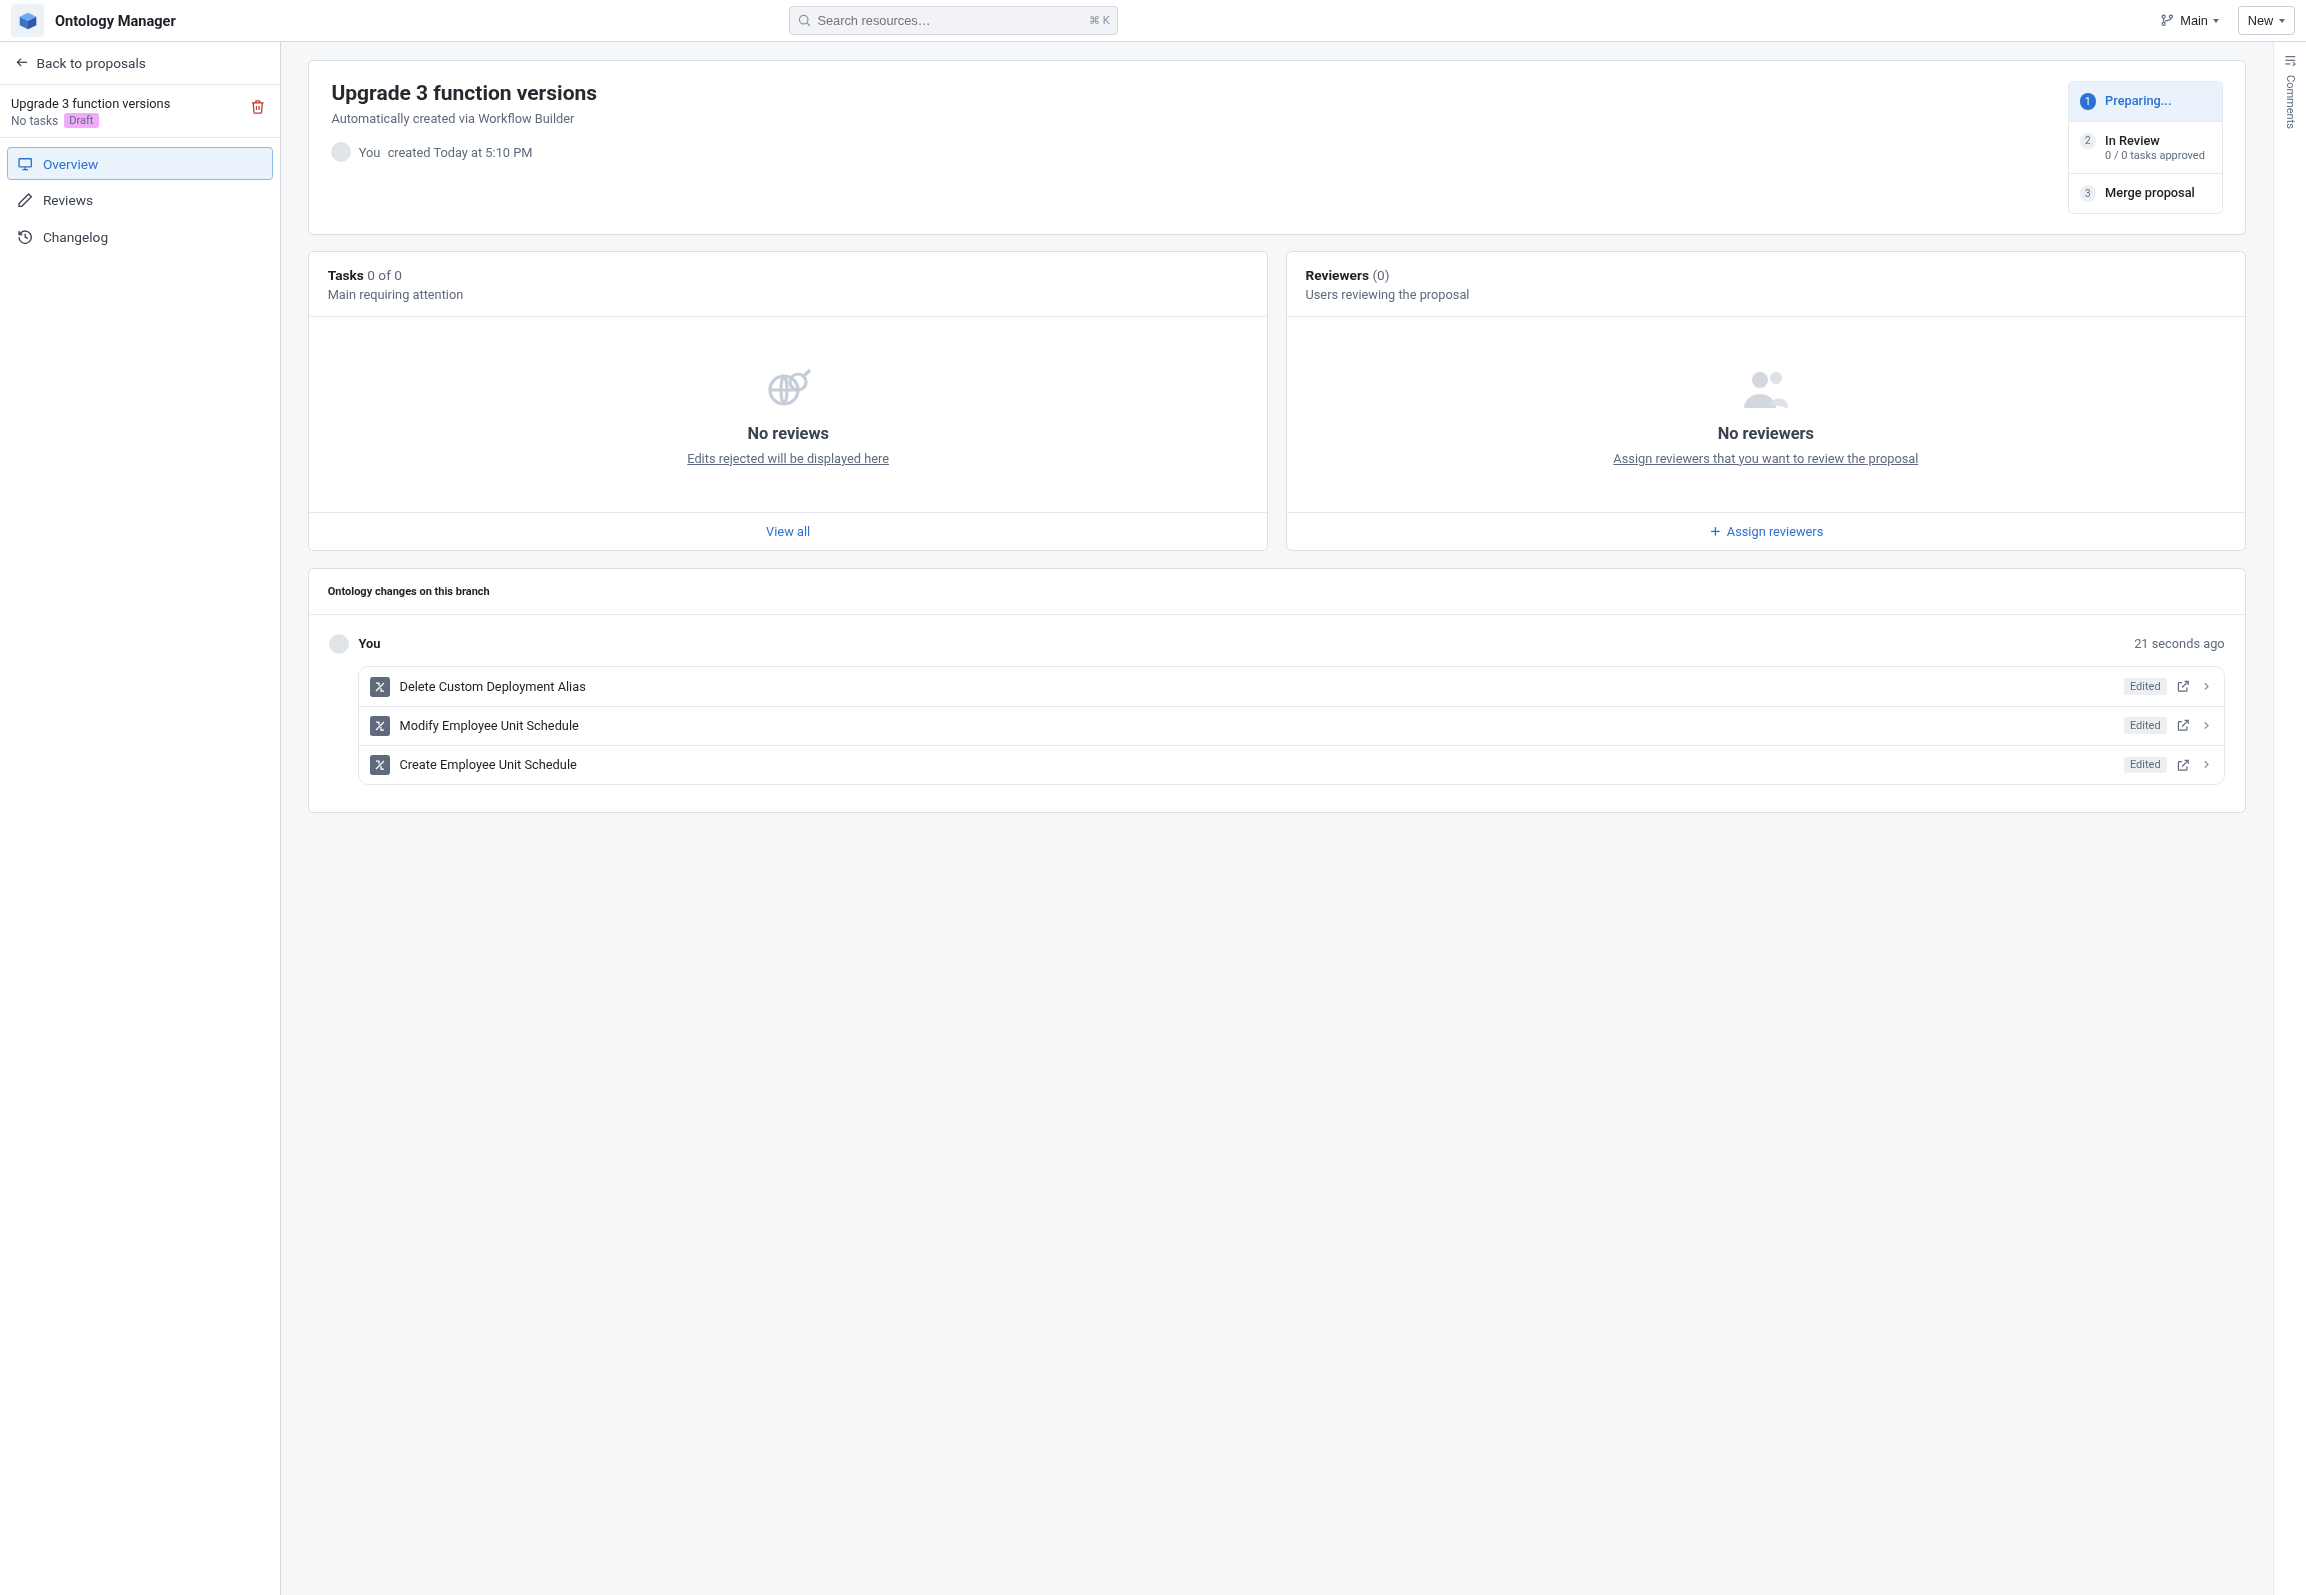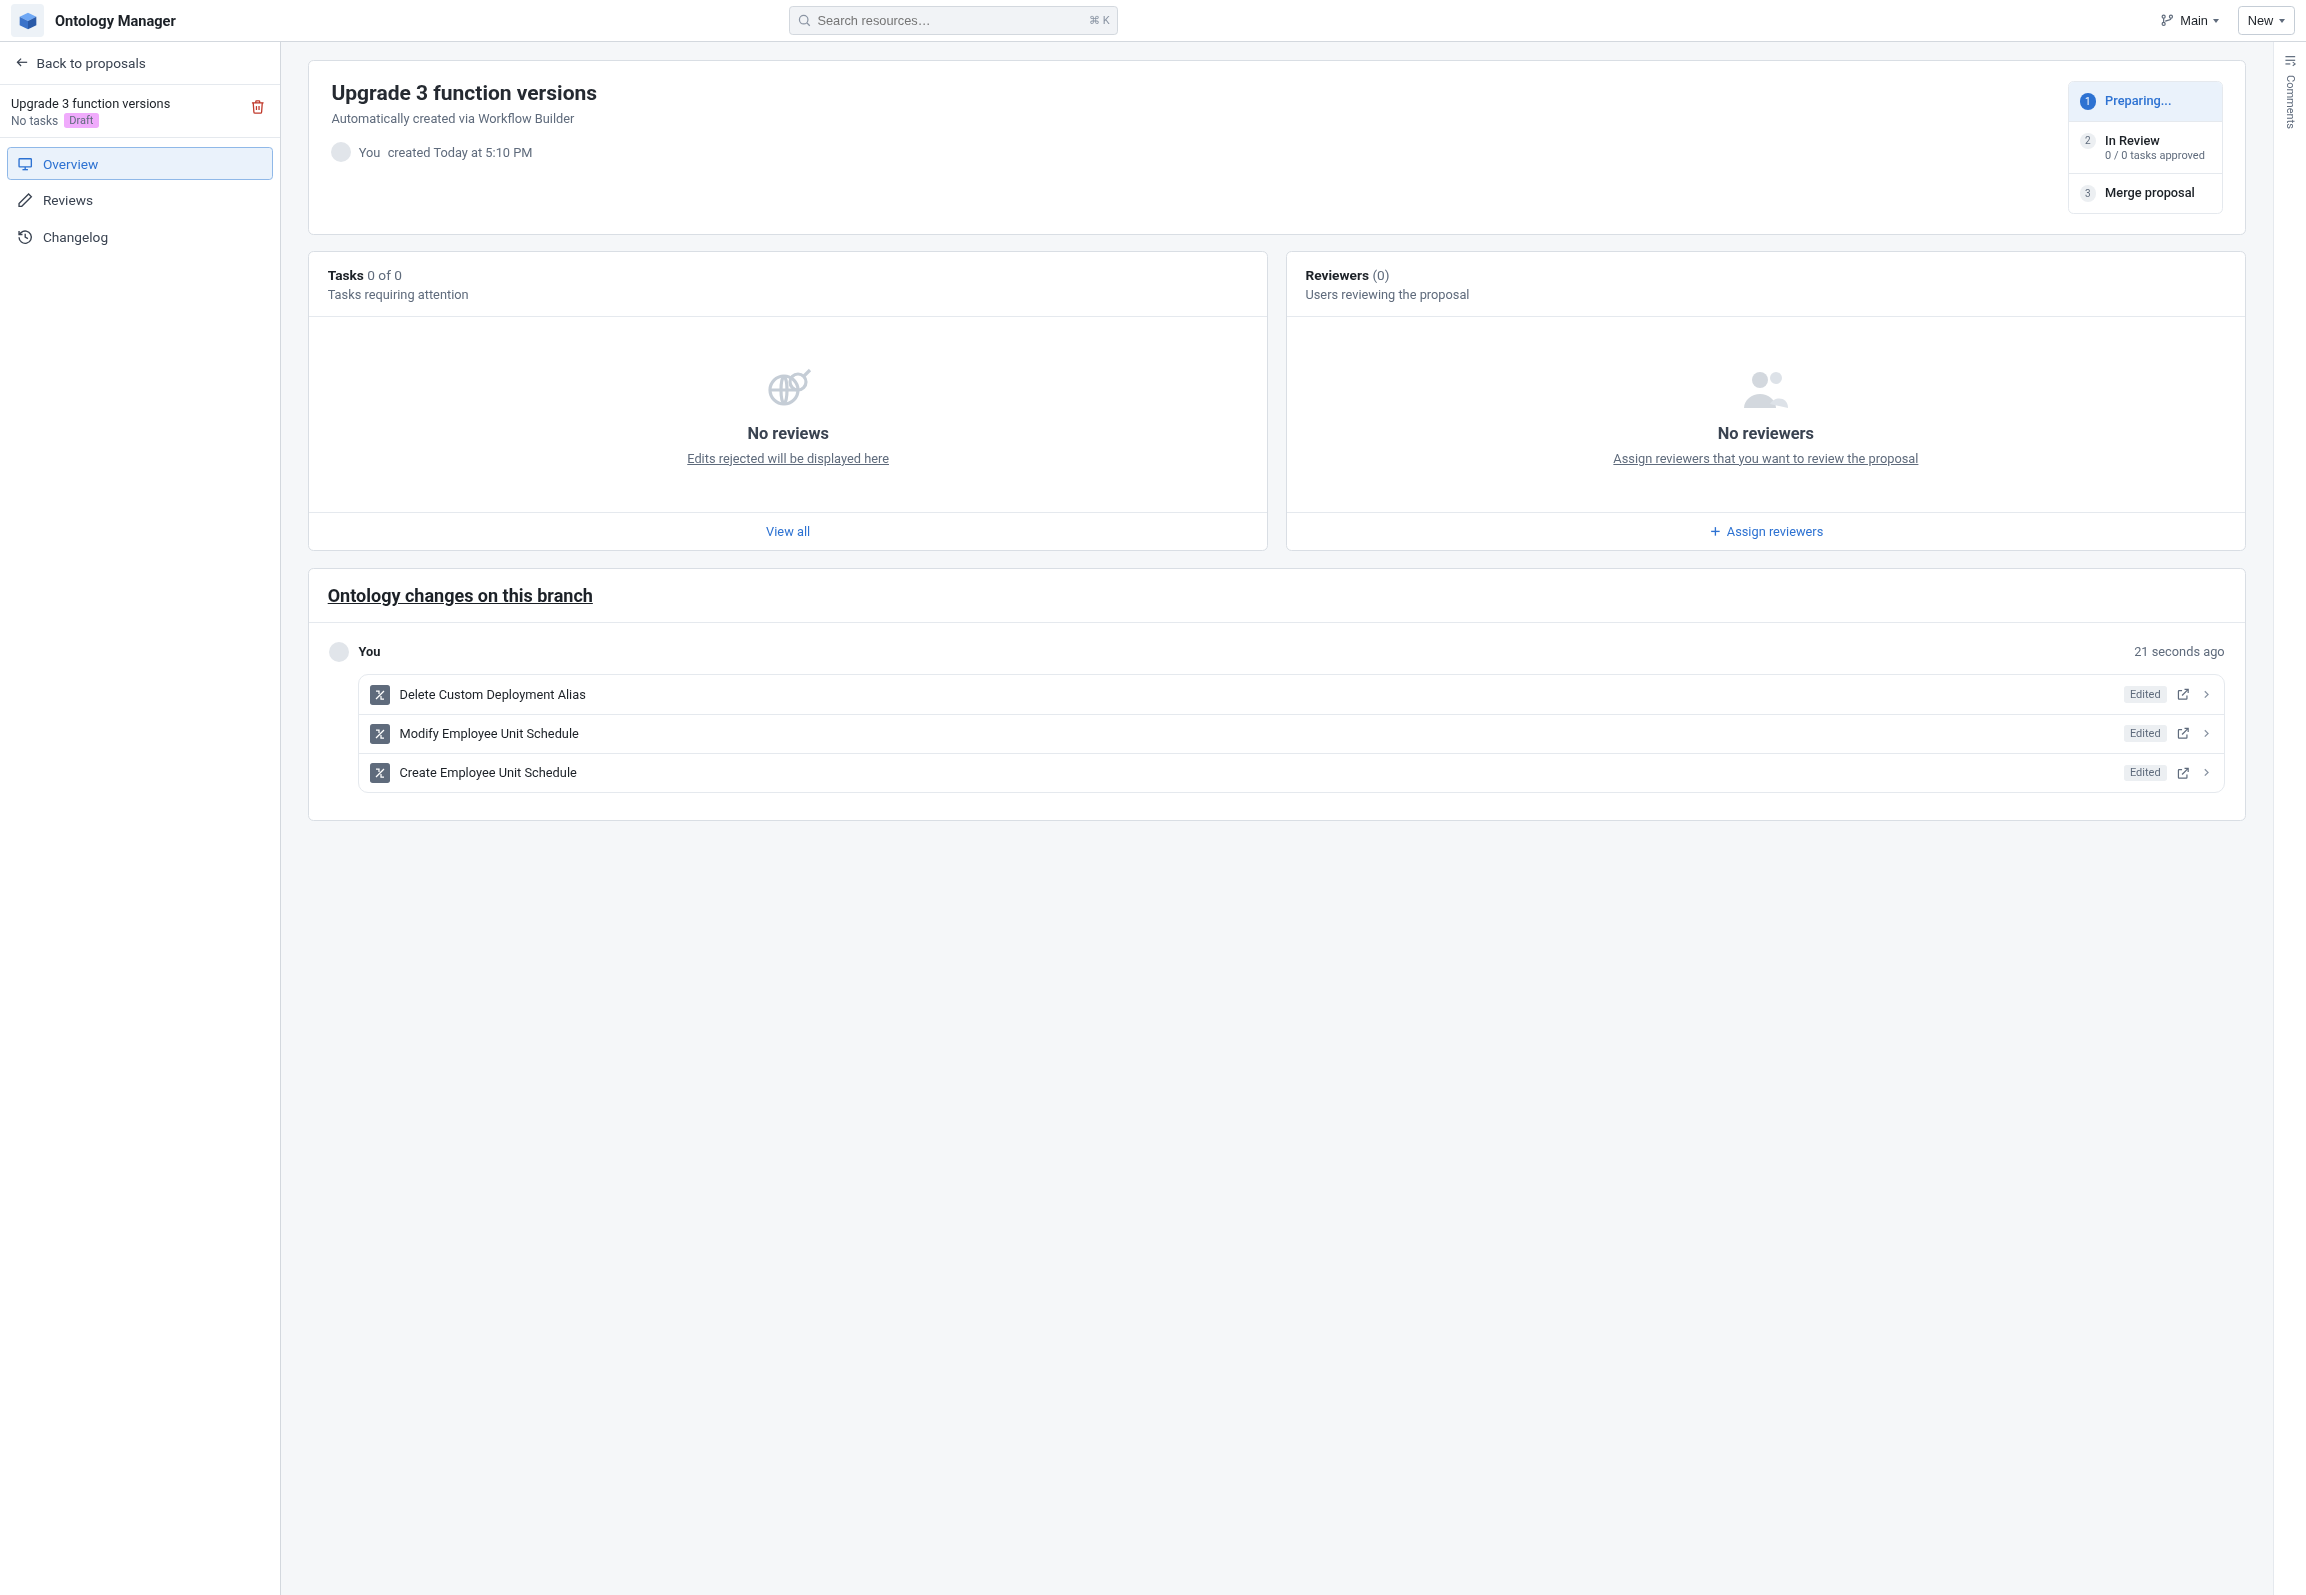--- a/index.html
+++ b/index.html
@@ -273,21 +273,21 @@
     color: #2d72d2;
     font-size: 12.8px;
     cursor: pointer;
     display: flex;
     align-items: center;
     justify-content: center;
     gap: 5.5px;
   }
   
   .changes-card { margin-top: 16.4px; }
-  .changes-head { padding: 16.4px 18.3px; font-weight: 700; font-size: 18px; text-decoration: underline; }
+  .changes-head { padding: 16.4px 18.3px; font-weight: 700; font-size: 11px; }
   .changes-body { border-top: 0.9px solid #e5e9ee; padding: 18.3px 20px 27.4px 20px; }
   .change-author-row { display: flex; align-items: center; gap: 9.1px; }
   .change-author-row .name { font-weight: 700; }
   .change-author-row .time { margin-left: auto; color: #5f6b7c; font-size: 12.8px; }
   .change-list { margin-top: 12.8px; margin-left: 29px; border: 0.9px solid #e5e9ee; border-radius: 10px; overflow: hidden; }
   .change-item {
     display: flex;
     align-items: center;
     gap: 9.1px;
     padding: 9.1px 11px;
@@ -451,21 +451,21 @@
     </div>
 
     <div class="two-col">
 
       <div class="card col-card">
         <div class="col-head">
           <div class="col-title">
             <span>Tasks</span>
             <span class="muted">0 of 0</span>
           </div>
-          <div class="col-sub">Tasks requiring attention</div>
+          <div class="col-sub">Main requiring attention</div>
         </div>
         <div class="col-body">
           <div class="empty-icon">
             <svg width="48" height="48" viewBox="0 0 24 24" fill="none" stroke="#c5cdd6" stroke-width="1.6">
               <circle cx="10" cy="13" r="7"></circle>
               <path d="M3 13h14M10 6c2 2 2 12 0 14M10 6c-2 2-2 12 0 14"></path>
               <circle cx="17" cy="9" r="4"></circle>
                 <line x1="23" y1="3" x2="20" y2="6"></line>
             </svg>
           </div>

